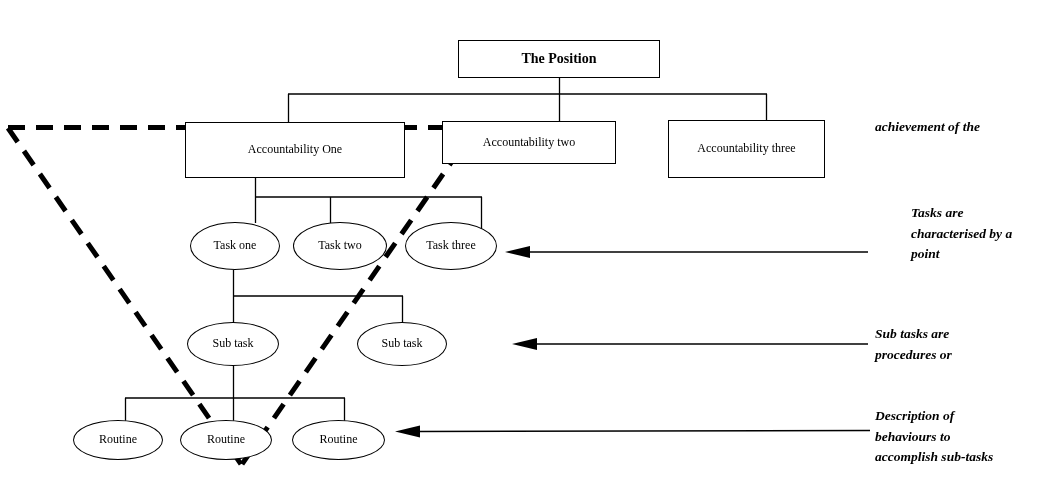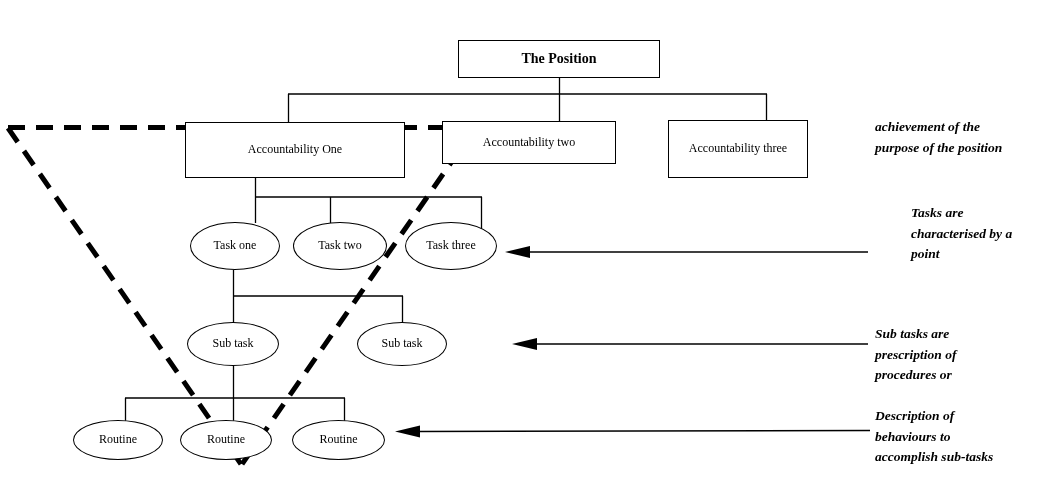--- a/index.html
+++ b/index.html
@@ -89,21 +89,21 @@
   <div class="node rect title-box" style="left:458px;top:40px;width:202px;height:38px;">
     <span>The Position</span>
   </div>
 
   <div class="node rect" style="left:185px;top:122px;width:220px;height:56px;">
     <span>Accountability One</span>
   </div>
   <div class="node rect" style="left:442px;top:121px;width:174px;height:43px;">
     <span>Accountability two</span>
   </div>
-  <div class="node rect" style="left:668px;top:120px;width:140px;height:58px;text-align:right;">
+  <div class="node rect" style="left:668px;top:120px;width:157px;height:58px;text-align:right;">
     <span>Accountability three</span>
   </div>
 
   <div class="node oval" style="left:190px;top:222px;width:90px;height:48px;">
     <span>Task one</span>
   </div>
   <div class="node oval" style="left:293px;top:222px;width:94px;height:48px;">
     <span>Task two</span>
   </div>
   <div class="node oval" style="left:405px;top:222px;width:92px;height:48px;">
@@ -122,32 +122,30 @@
   </div>
   <div class="node oval" style="left:180px;top:420px;width:92px;height:40px;">
     <span>Routine</span>
   </div>
   <div class="node oval" style="left:292px;top:420px;width:93px;height:40px;">
     <span>Routine</span>
   </div>
 
   <div class="annotation" style="top:117px;">
     <div class="ln">achievement of the</div>
-    <div class="ln">purpose of the position</div>
   </div>
 
   <div class="annotation" style="top:203px;margin-left:36px;">
     <div class="ln">Tasks are</div>
     <div class="ln">characterised by a</div>
     <div class="ln">point</div>
   </div>
 
   <div class="annotation" style="top:324px;">
     <div class="ln">Sub tasks are</div>
-    <div class="ln">prescription of</div>
     <div class="ln">procedures or</div>
   </div>
 
   <div class="annotation" style="top:406px;">
     <div class="ln">Description of</div>
     <div class="ln">behaviours to</div>
     <div class="ln">accomplish sub-tasks</div>
   </div>
 
 </div>

